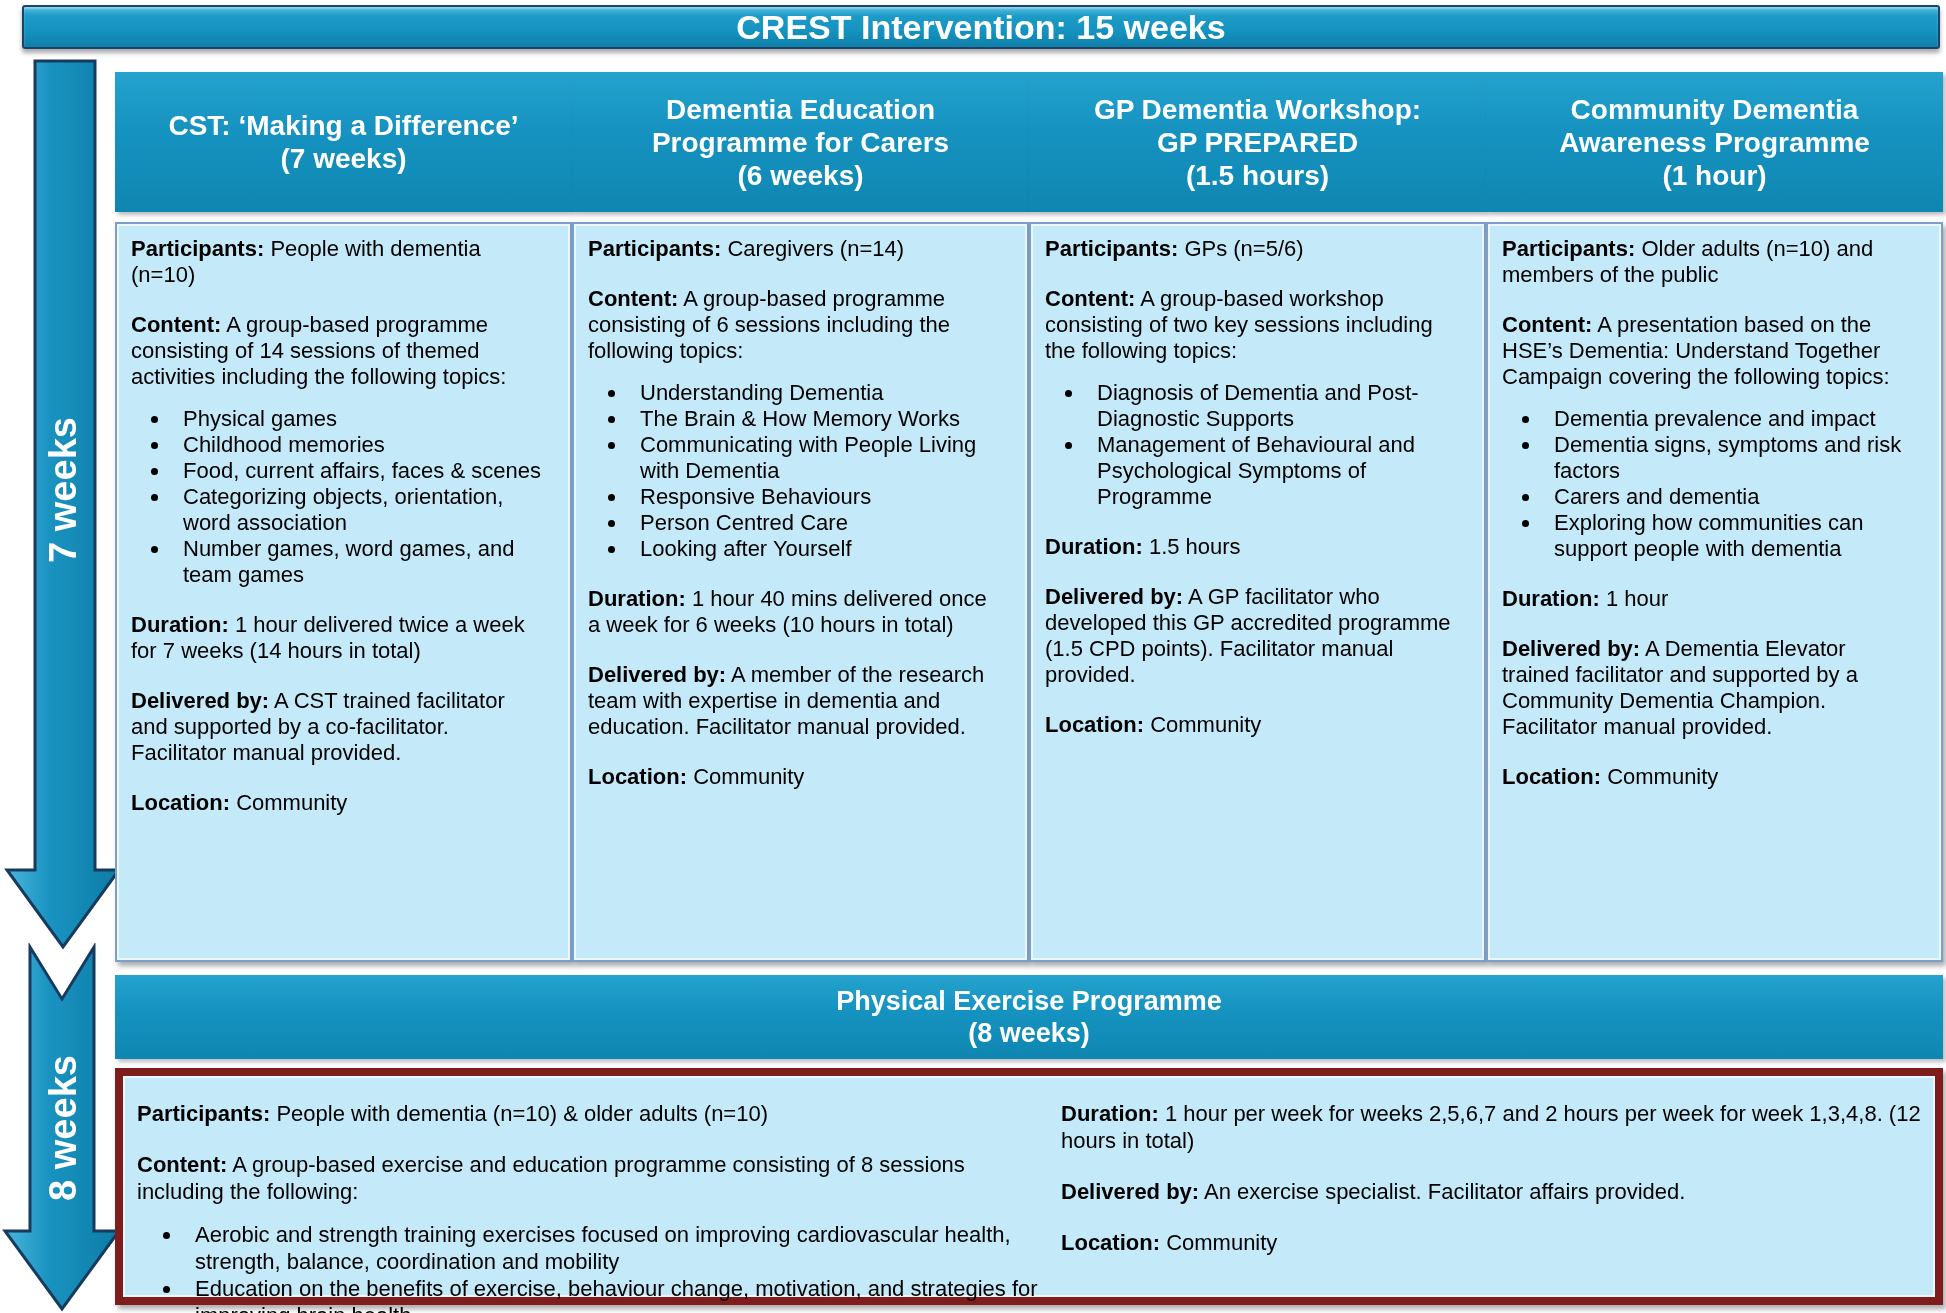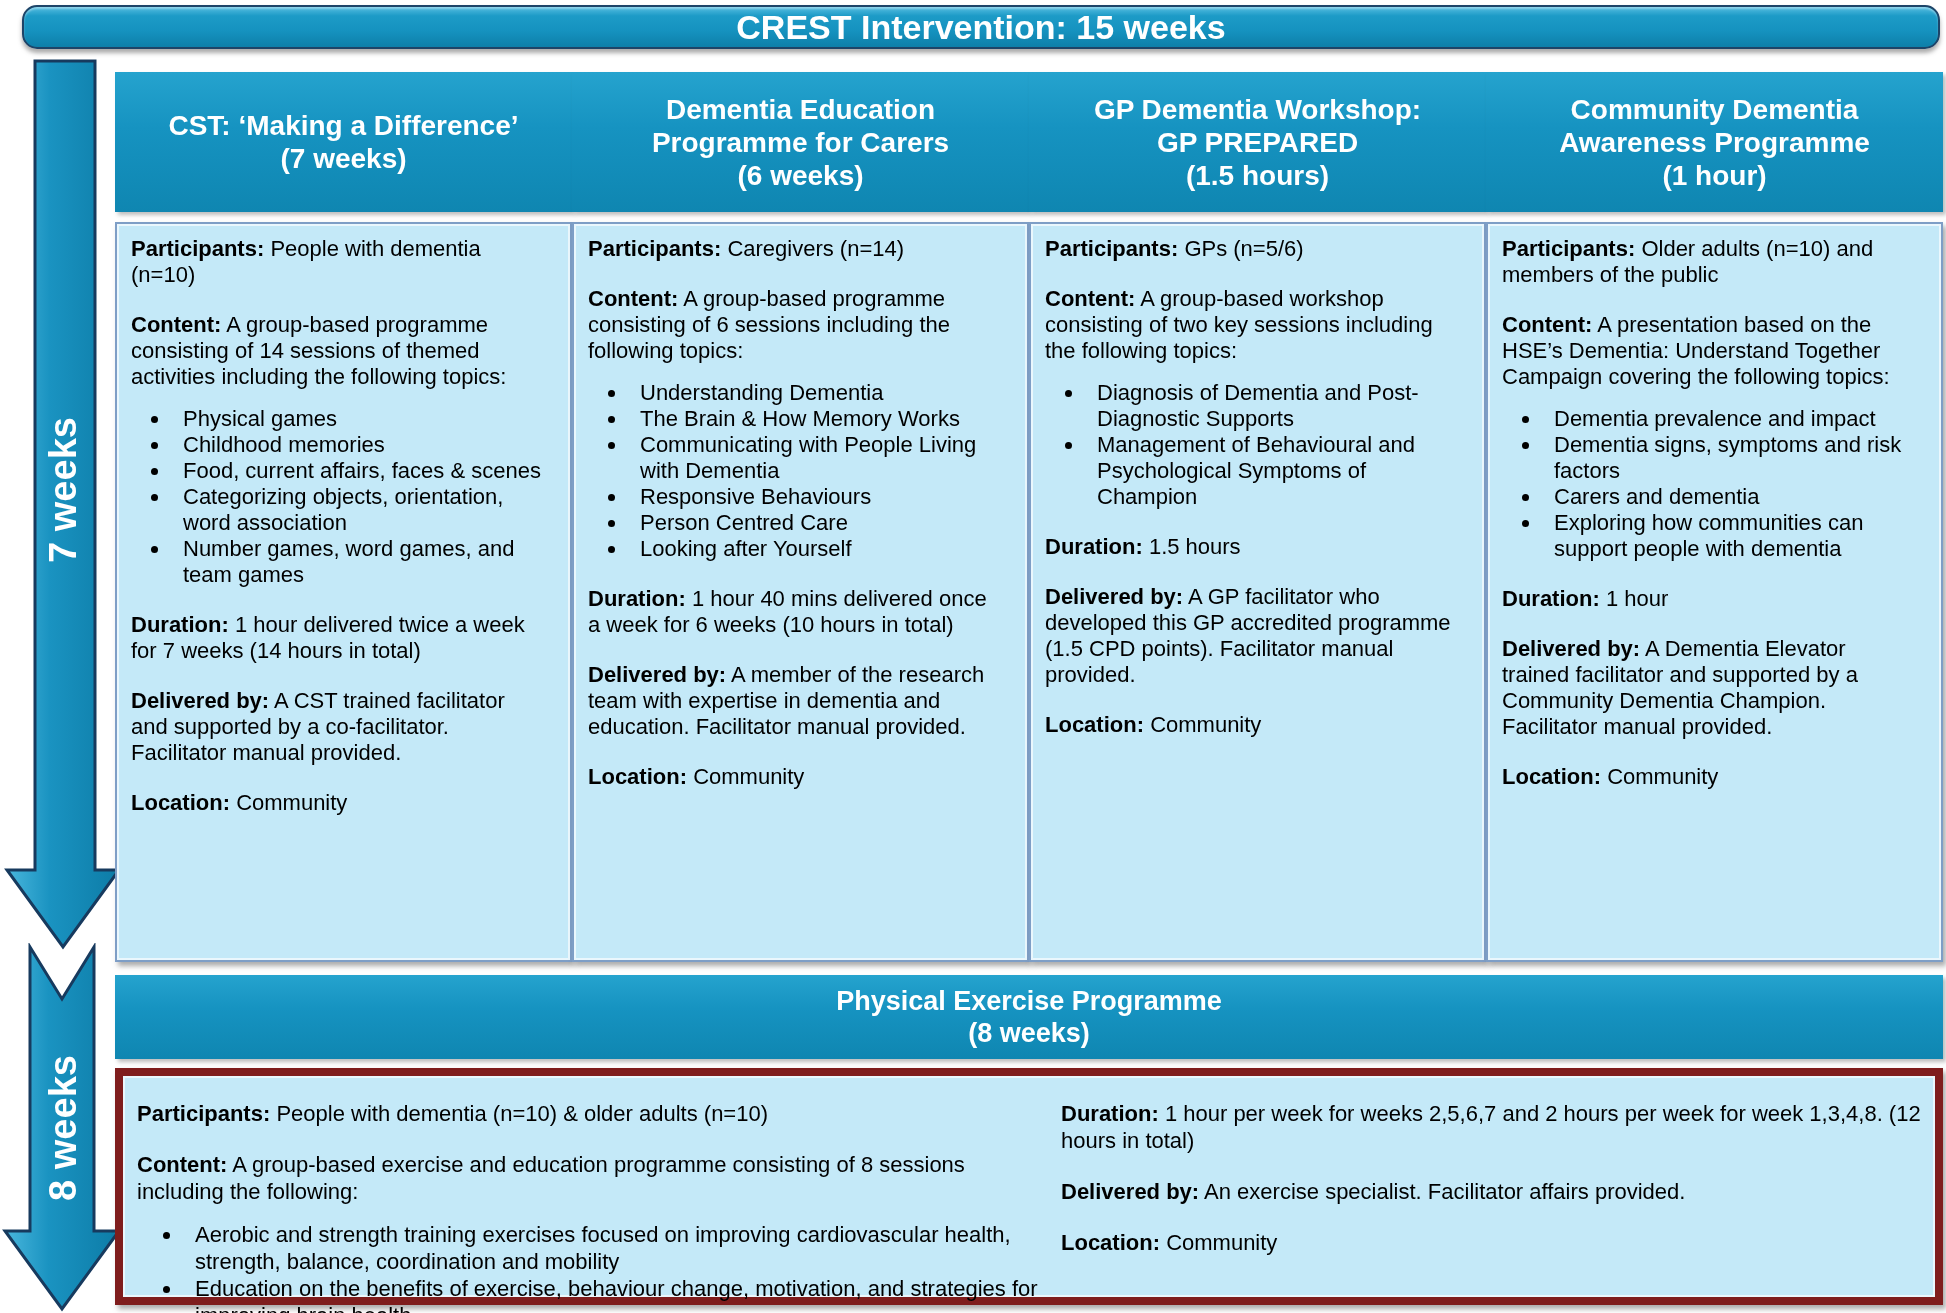--- a/index.html
+++ b/index.html
@@ -5,21 +5,21 @@
   html,body { margin:0; padding:0; background:#fff; }
   .wrap {
     position:relative; width:1946px; height:1313px; background:#ffffff;
     font-family:"Liberation Sans", sans-serif; color:#000; overflow:hidden;
   }
   
   .banner-top {
     position:absolute; left:22px; top:5px; width:1918px; height:44px;
     box-sizing:border-box;
     background:linear-gradient(180deg,#55bde1 0%,#1d9bc7 22%,#1592bf 60%,#0d7fa9 100%);
-    border:2px solid #1d4468; border-radius:15px;
+    border:2px solid #1d4468; border-radius:3px;
     box-shadow:0 4px 4px rgba(90,90,90,.5), inset 0 2px 2px rgba(255,255,255,.35);
     display:flex; align-items:center; justify-content:center;
     color:#fff; font-weight:bold; font-size:34px;
   }
   
   .arrow-svg { position:absolute; }
   .arrow1 { left:2px; top:58px; }
   .arrow2 { left:0px; top:943px; }
   .arrow-label { font-family:"Liberation Sans", sans-serif; font-weight:bold; fill:#ffffff; font-size:38px; }
   
@@ -142,21 +142,21 @@
       <header class="col-header">
         <div>GP Dementia Workshop:</div>
         <div>GP PREPARED</div>
         <div>(1.5 hours)</div>
       </header>
       <div class="col-body">
         <p class="blk"><b>Participants:</b> <span>GPs (n=5/6)</span></p>
         <p class="blk mb0"><b>Content:</b> <span>A group-based workshop consisting of two key sessions including the following topics:</span></p>
         <ul class="blist">
           <li>Diagnosis of Dementia and Post-Diagnostic Supports</li>
-          <li>Management of Behavioural and Psychological Symptoms of Champion</li>
+          <li>Management of Behavioural and Psychological Symptoms of Programme</li>
         </ul>
         <p class="blk"><b>Duration:</b> <span>1.5 hours</span></p>
         <p class="blk"><b>Delivered by:</b> <span>A GP facilitator who developed this GP accredited programme (1.5 CPD points). Facilitator manual provided.</span></p>
         <p class="blk mb0"><b>Location:</b> <span>Community</span></p>
       </div>
     </section>
 
     <section>
       <header class="col-header">
         <div>Community Dementia</div>

